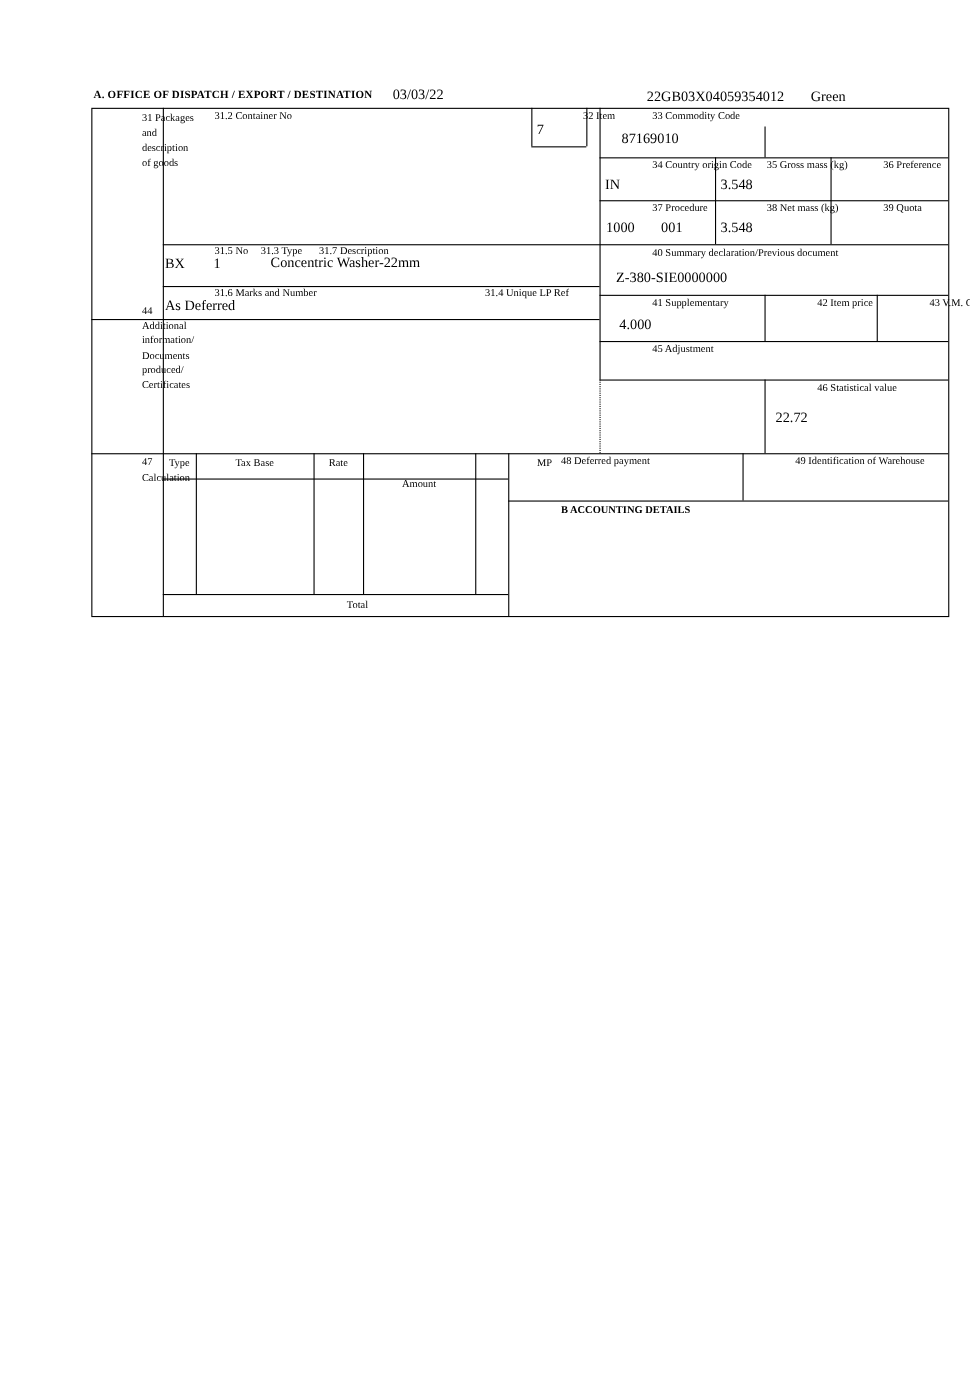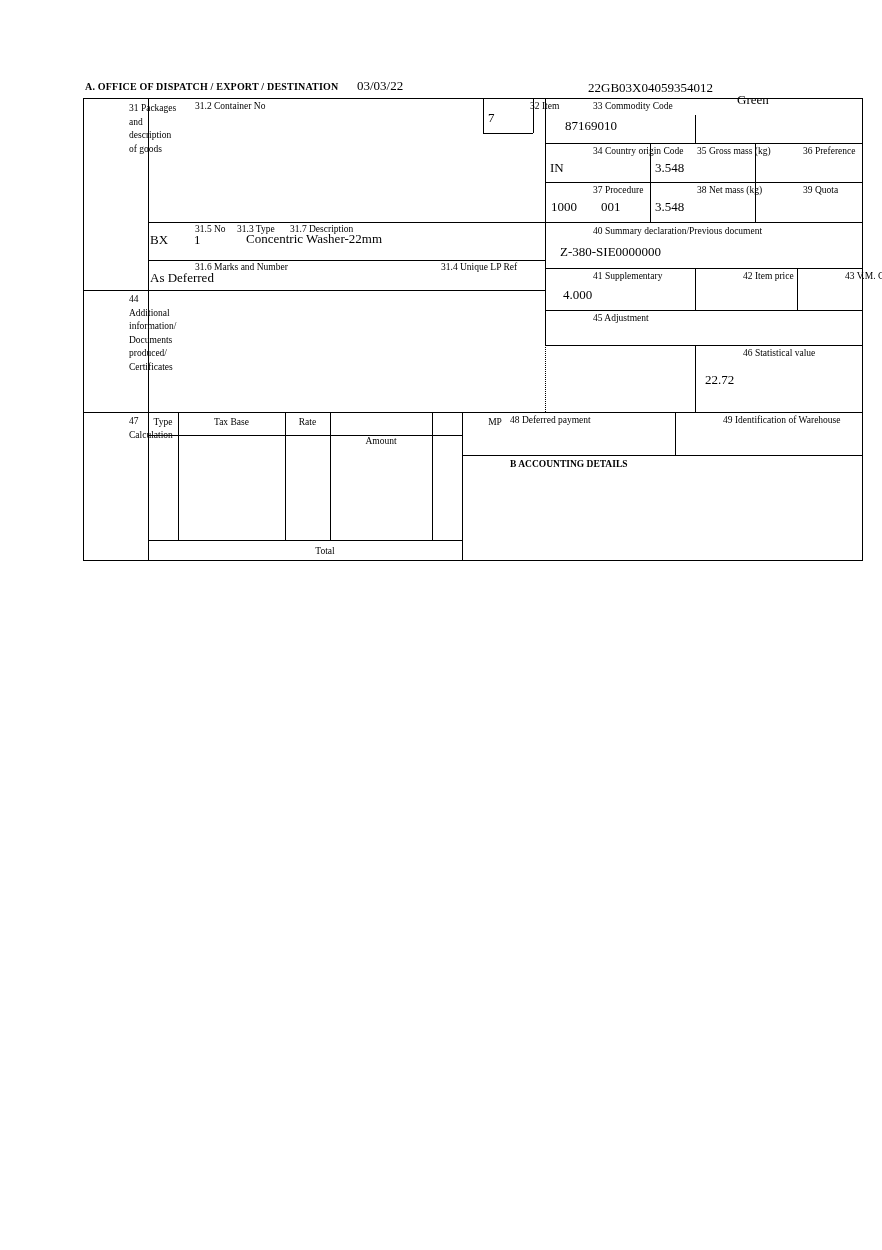--- a/index.html
+++ b/index.html
@@ -54,21 +54,21 @@
   .bold { font-weight: bold; }
 </style>
 </head>
 <body>
 
 <div class="page">
 
   <div class="hdr-title" style="left:85px; top:81px;">A.  OFFICE OF DISPATCH / EXPORT / DESTINATION</div>
   <div class="hdr-val" style="left:357px; top:78px;">03/03/22</div>
   <div class="hdr-val" style="left:588px; top:80px;">22GB03X04059354012</div>
-  <div class="hdr-val" style="left:737px; top:92px;">Green</div>
+  <div class="hdr-val" style="left:737px; top:80px;">Green</div>
 
   <div class="outline" style="left:83px; top:98px; width:780px; height:463px;"></div>
 
   <div class="vl" style="left:148px; top:98px; height:462px;"></div>
   <div class="vl" style="left:545px; top:98px; height:247px;"></div>
   <div class="vl dot" style="left:545px; top:345px; height:67px;"></div>
   <div class="vl" style="left:483px; top:98px; height:35px;"></div>
   <div class="vl" style="left:533px; top:98px; height:35px;"></div>
   <div class="vl" style="left:695px; top:115px; height:28px;"></div>
   <div class="vl" style="left:650px; top:143px; height:79px;"></div>
@@ -139,21 +139,21 @@
 
   <div class="lbl" style="left:151px; top:262px;">31.6 Marks and Number</div>
   <div class="lbl" style="left:397px; top:262px;">31.4 Unique LP Ref</div>
   <div class="val" style="left:150px; top:271px;">As Deferred</div>
 
   <div class="lbl" style="left:549px; top:271px;">41 Supplementary</div>
   <div class="val" style="left:563px; top:288px;">4.000</div>
   <div class="lbl" style="left:699px; top:271px;">42 Item price</div>
   <div class="lbl" style="left:801px; top:271px;">43 V.M. Code</div>
 
-  <div class="lbl pre" style="left:85px; top:293px;">44
+  <div class="lbl pre" style="left:85px; top:277px;">44
 Additional
 information/
 Documents
 produced/
 Certificates</div>
 
   <div class="lbl" style="left:549px; top:313px;">45 Adjustment</div>
 
   <div class="lbl" style="left:699px; top:348px;">46 Statistical value</div>
   <div class="val" style="left:705px; top:373px;">22.72</div>

